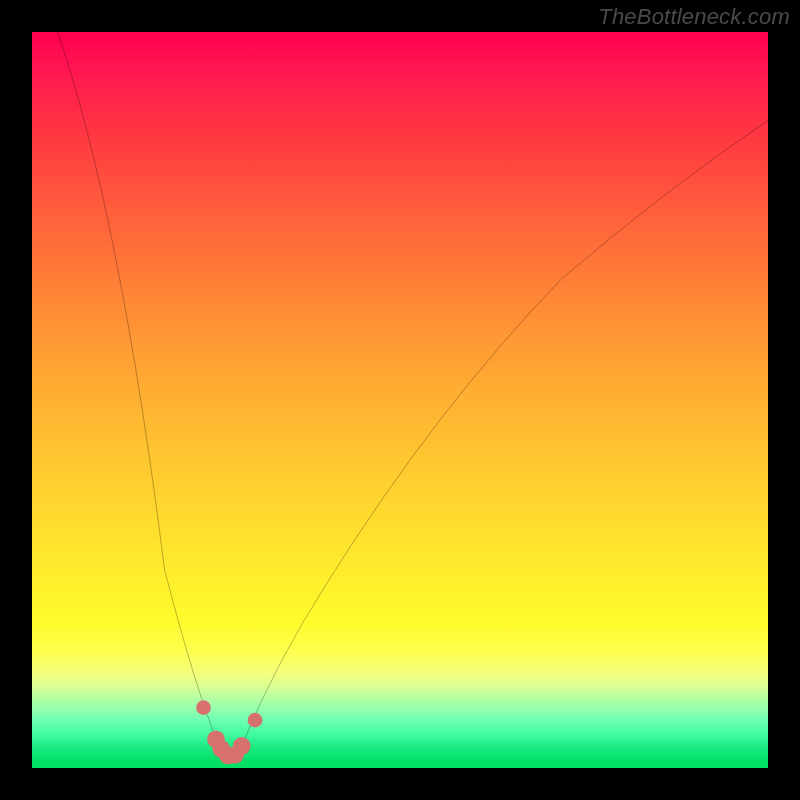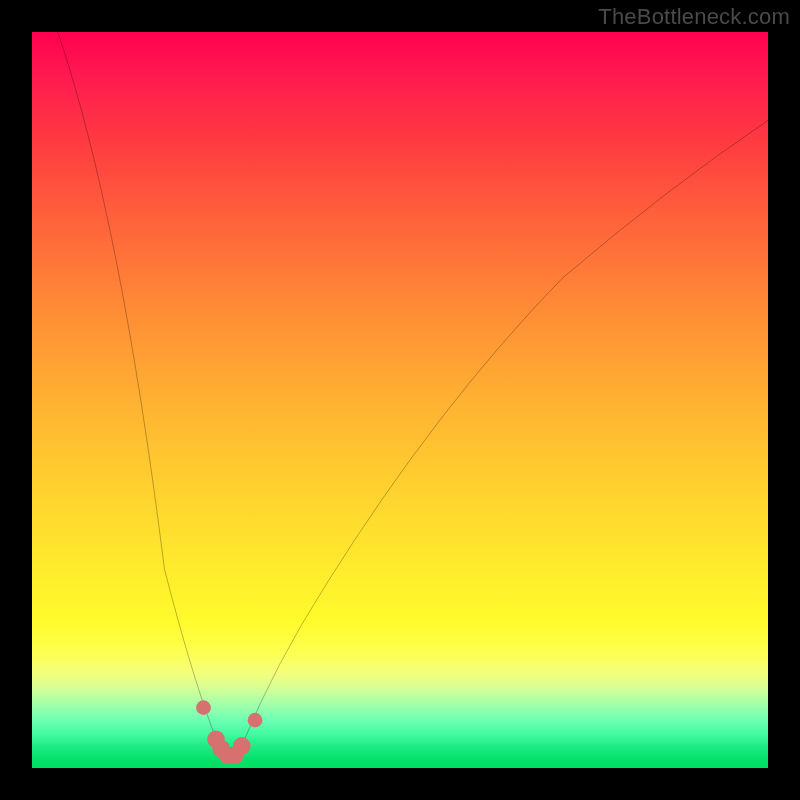--- a/index.html
+++ b/index.html
@@ -64,20 +64,21 @@
   }
   .watermark {
     position: absolute;
     top: 4px;
     right: 10px;
     color: #4a4a4a;
     font-size: 22px;
     font-weight: 400;
     letter-spacing: 0.2px;
     user-select: none;
+    font-style: italic;
   }
 </style>
 </head>
 <body>
 
 <div class="frame">
   <div class="plot-area">
     <div class="gradient-bg"></div>
     <svg class="curve-svg" viewBox="0 0 100 100" preserveAspectRatio="none">
       <g>

